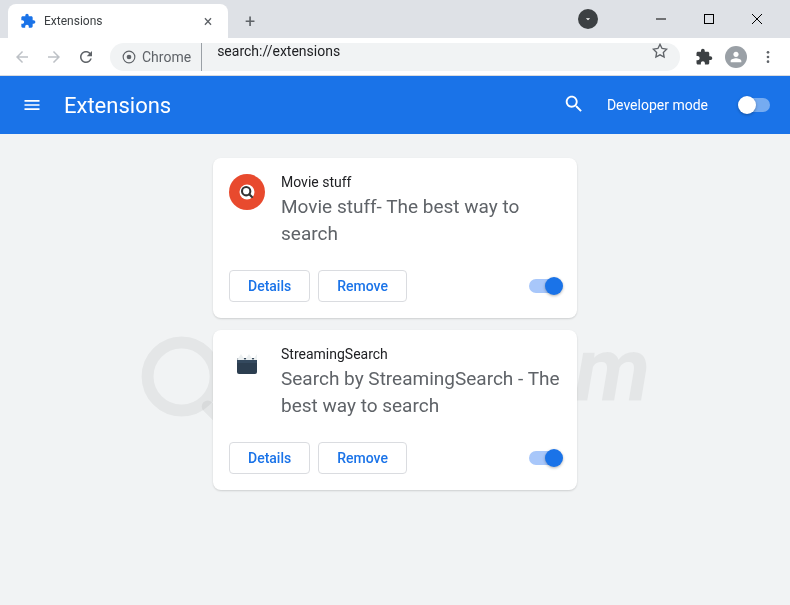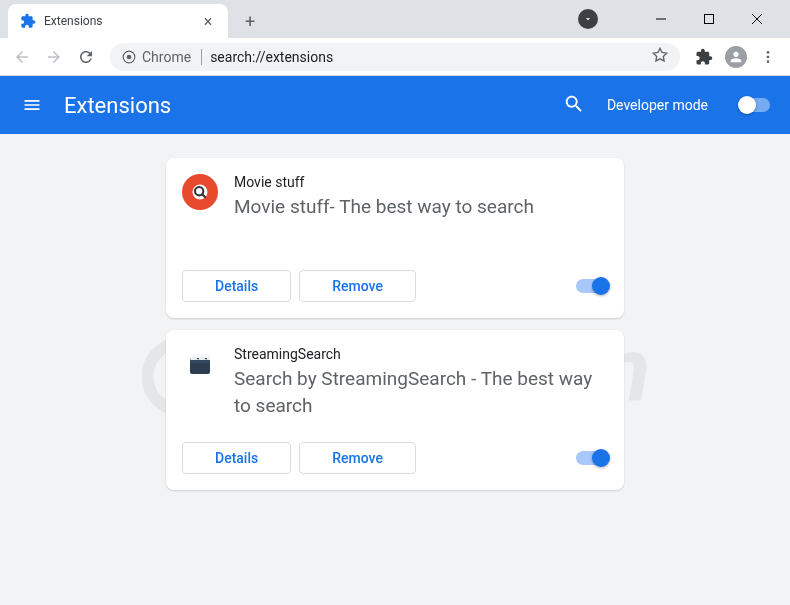--- a/index.html
+++ b/index.html
@@ -14,47 +14,47 @@
     .new-tab { width: 28px; height: 28px; display: flex; align-items: center; justify-content: center; margin-left: 8px; margin-bottom: 3px; color: #5f6368; cursor: pointer; font-size: 18px; }
     .window-controls { position: absolute; right: 0; top: 0; display: flex; height: 38px; align-items: center; gap: 18px; padding-right: 18px; }
     .win-btn { width: 30px; height: 30px; display: flex; align-items: center; justify-content: center; }
     .shield-icon { width: 20px; height: 20px; background: #3c4043; border-radius: 50%; display: flex; align-items: center; justify-content: center; margin-right: 30px; }
     .shield-icon svg { width: 10px; height: 10px; }
     
     
     .toolbar { height: 38px; background: #fff; border-bottom: 1px solid #dadce0; display: flex; align-items: center; padding: 0 8px; gap: 4px; }
     .nav-btn { width: 28px; height: 28px; display: flex; align-items: center; justify-content: center; color: #5f6368; }
     .nav-btn.disabled { color: #bdc1c6; }
-    .omnibox { flex: 1; height: 28px; background: #f1f3f4; border-radius: 14px; display: flex; align-items: center; padding: 0 12px; gap: 8px; margin: 4px 6px; }
+    .omnibox { flex: 1; height: 28px; background: #f1f3f4; border-radius: 14px; display: flex; padding: 0 12px; gap: 15px; margin: 4px 6px; }
     .omnibox-chrome { color: #5f6368; font-size: 14px; border-right: 1px solid #9aa0a6; padding-right: 10px; display: flex; align-items: center; gap: 6px; }
     .omnibox-url { color: #202124; font-size: 14px; flex: 1; }
     .toolbar-icon { width: 28px; height: 28px; display: flex; align-items: center; justify-content: center; color: #5f6368; }
     .avatar { width: 22px; height: 22px; border-radius: 50%; background: #9aa0a6; display: flex; align-items: center; justify-content: center; }
     
     
     .ext-header { height: 58px; background: #1a73e8; display: flex; align-items: center; padding: 0 20px; color: #fff; gap: 20px; }
     .menu-btn { width: 24px; height: 24px; display: flex; align-items: center; justify-content: center; cursor: pointer; }
     .ext-title { font-size: 22px; font-weight: 400; flex: 1; }
     .search-btn { width: 24px; height: 24px; cursor: pointer; }
     .dev-mode { font-size: 14px; margin-right: 12px; }
     .toggle { width: 30px; height: 14px; background: rgba(255,255,255,0.4); border-radius: 7px; position: relative; cursor: pointer; }
     .toggle::after { content: ''; position: absolute; width: 18px; height: 18px; background: #fff; border-radius: 50%; top: -2px; left: -2px; box-shadow: 0 1px 3px rgba(0,0,0,0.3); }
     
     
     .content { background: #f1f3f4; height: calc(605px - 38px - 38px - 58px); padding: 24px 0; display: flex; flex-direction: column; align-items: center; gap: 12px; position: relative; }
     
     
-    .ext-card { width: 458px; background: #fff; border-radius: 8px; box-shadow: 0 1px 2px rgba(0,0,0,0.15); padding: 16px; }
+    .ext-card { width: 364px; background: #fff; border-radius: 8px; box-shadow: 0 1px 2px rgba(0,0,0,0.15); padding: 16px; }
     .card-top { display: flex; gap: 16px; min-height: 88px; }
     .ext-icon { width: 36px; height: 36px; border-radius: 50%; flex-shrink: 0; display: flex; align-items: center; justify-content: center; }
     .ext-info { flex: 1; }
     .ext-name { font-size: 14px; color: #202124; margin-bottom: 4px; }
     .ext-desc { font-size: 19px; color: #5f6368; line-height: 1.4; }
     .card-bottom { display: flex; align-items: center; gap: 8px; margin-top: 8px; }
-    .card-btn { border: 1px solid #dadce0; background: #fff; color: #1a73e8; font-size: 14px; padding: 7px 32px; border-radius: 4px; cursor: pointer; font-weight: 500; }
+    .card-btn { border: 1px solid #dadce0; background: #fff; color: #1a73e8; font-size: 14px; padding: 7px 18px; border-radius: 4px; cursor: pointer; font-weight: 500; }
     .card-spacer { flex: 1; }
     .ext-toggle { width: 32px; height: 14px; background: #a8c7fa; border-radius: 7px; position: relative; cursor: pointer; }
     .ext-toggle::after { content: ''; position: absolute; width: 18px; height: 18px; background: #1a73e8; border-radius: 50%; top: -2px; right: -2px; box-shadow: 0 1px 3px rgba(0,0,0,0.3); }
     
     
     .icon-moviestuff { background: #e84a2e; }
     .icon-streaming { background: #fff; }
     
     
     .watermark { position: absolute; top: 50%; left: 50%; transform: translate(-50%, -50%); font-size: 90px; font-weight: 700; font-style: italic; color: rgba(0,0,0,0.05); pointer-events: none; white-space: nowrap; letter-spacing: -2px; z-index: 0; }

